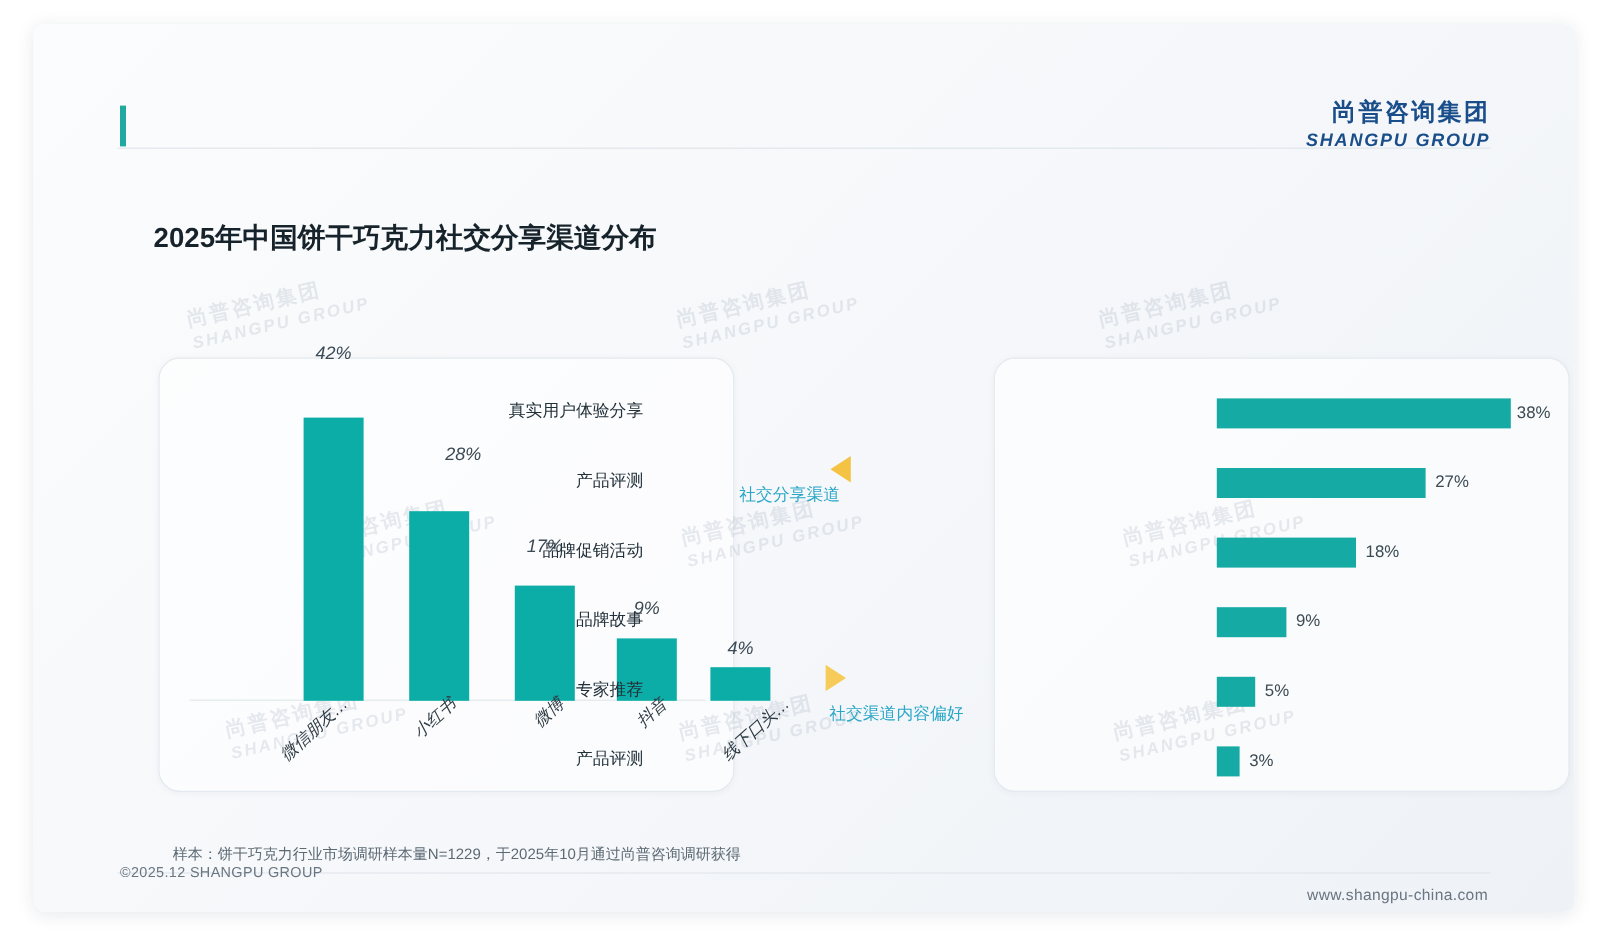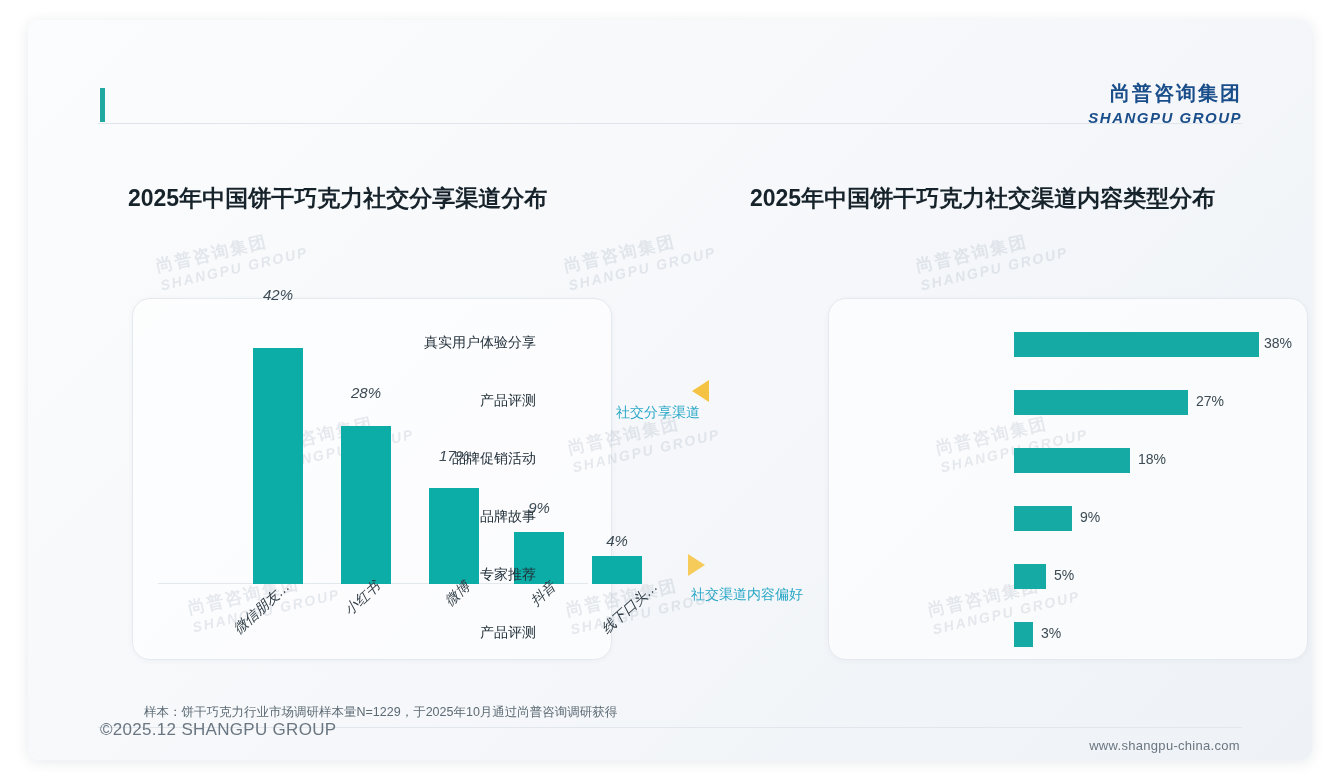--- a/index.html
+++ b/index.html
@@ -217,21 +217,21 @@
   }
   .footer-line {
     position: absolute;
     left: 70px; top: 707px;
     width: 1144px; height: 1px;
     background: #e1e7ec;
   }
   .footer-left {
     position: absolute;
     left: 72px; top: 700px;
-    font-size: 17px;
+    font-size: 12px;
     color: #6a7681;
     letter-spacing: 0.3px;
   }
   .footer-right {
     position: absolute;
     right: 72px; top: 718px;
     font-size: 13px;
     color: #6a7681;
     letter-spacing: 0.3px;
   }
@@ -244,21 +244,20 @@
   <div class="header">
     <div class="title-bar"></div>
     <div class="brand">
       <div class="brand-cn">尚普咨询集团</div>
       <div class="brand-en">SHANGPU GROUP</div>
     </div>
     <div class="header-rule"></div>
   </div>
 
   <div class="panel-title" id="left-panel-title">2025年中国饼干巧克力社交分享渠道分布</div>
-  <div class="panel-title" id="right-panel-title">2025年中国饼干巧克力社交渠道内容类型分布</div>
 
   <div class="card" id="left-card"></div>
   <div class="card" id="right-card"></div>
 
   <div class="wm" style="left:128px; top:218px;">
     <div class="l1">尚普咨询集团</div>
     <div class="l2">SHANGPU GROUP</div>
   </div>
   <div class="wm" style="left:234px; top:400px;">
     <div class="l1">尚普咨询集团</div>
@@ -293,21 +292,21 @@
     <div class="l2">SHANGPU GROUP</div>
   </div>
 
   <div id="column-chart">
     <div class="col-baseline"></div>
 
     <div class="col-value" style="left:111px; top:26px;">42%</div>
     <div class="col" style="left:121px; height:236px;"></div>
     <div class="col-label" style="left:60px; top:318px; width:90px;">微信朋友…</div>
 
-    <div class="col-value" style="left:199px; top:124px;">28%</div>
+    <div class="col-value" style="left:199px; top:110px;text-align:right;">28%</div>
     <div class="col" style="left:209px; height:158px;"></div>
     <div class="col-label" style="left:150px; top:318px; width:90px;">小红书</div>
 
     <div class="col-value" style="left:287px; top:187px;">17%</div>
     <div class="col" style="left:297px; height:96px;"></div>
     <div class="col-label" style="left:240px; top:318px; width:90px;">微博</div>
 
     <div class="col-value" style="left:372px; top:239px;">9%</div>
     <div class="col" style="left:382px; height:52px;"></div>
     <div class="col-label" style="left:326px; top:318px; width:90px;">抖音</div>

